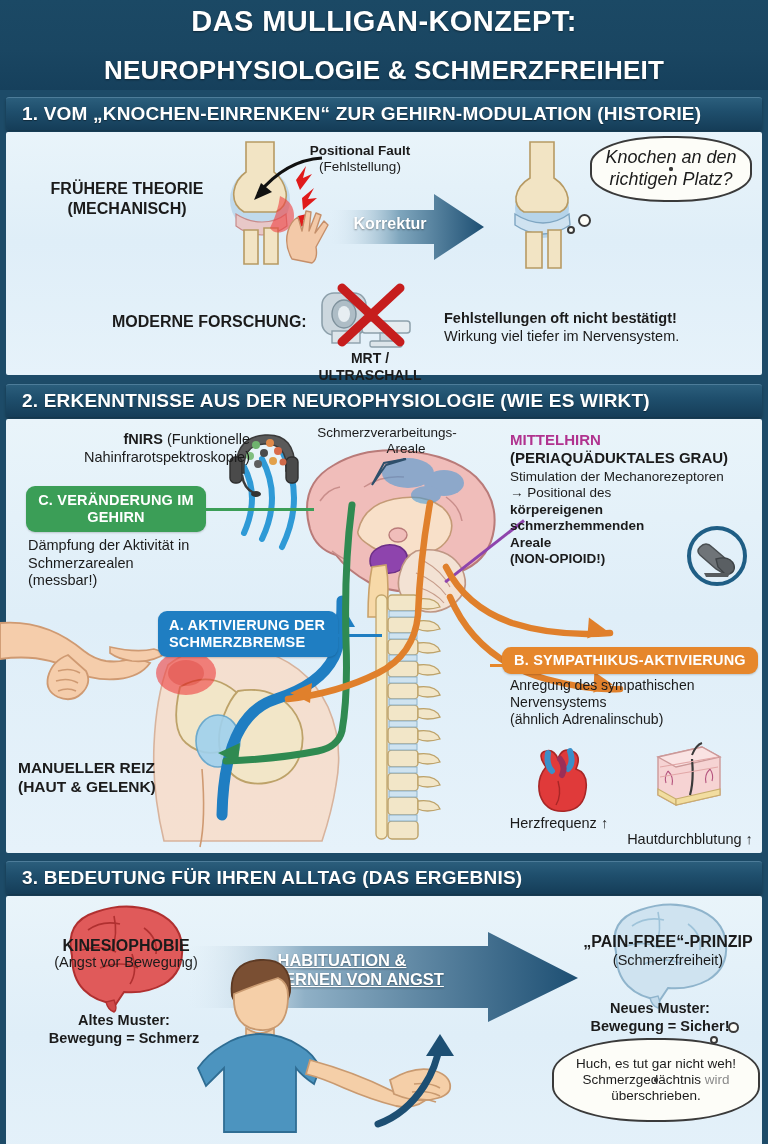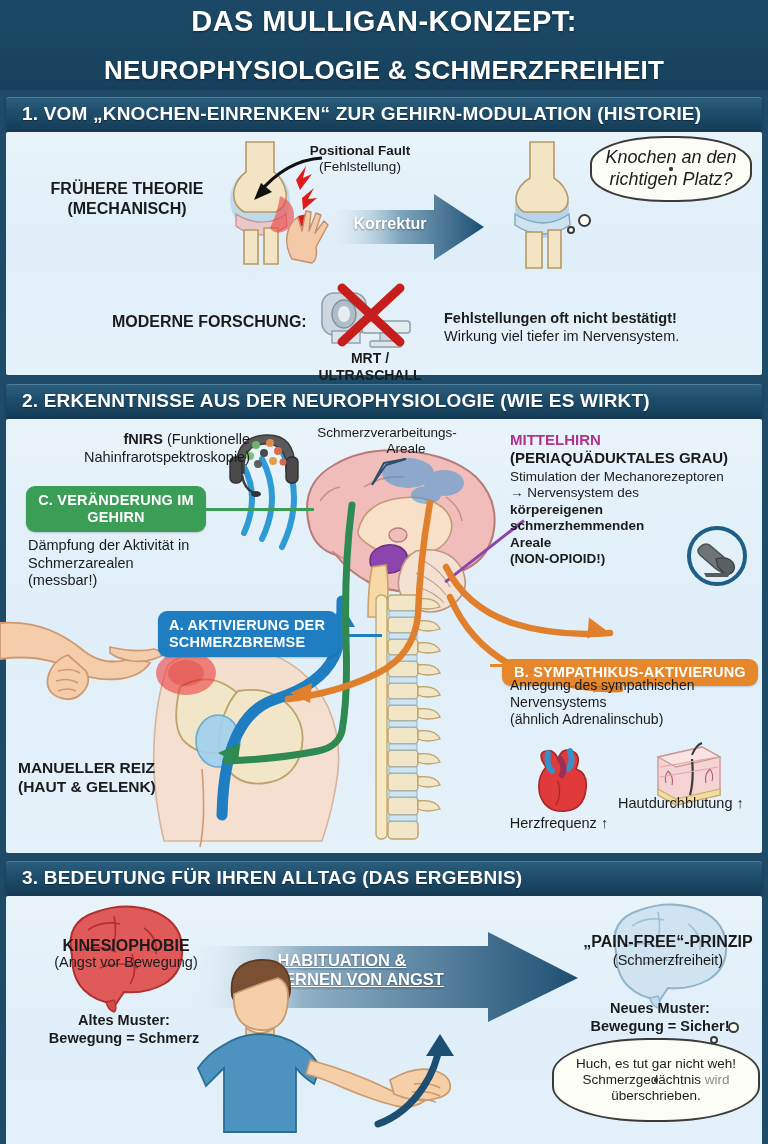--- a/index.html
+++ b/index.html
@@ -72,21 +72,21 @@
   }
 
   
   .pill {
     position: absolute; border-radius: 9px; color: #fff; font-weight: bold;
     padding: 6px 11px; line-height: 1.16; letter-spacing: .2px;
     box-shadow: 0 1px 2px rgba(0,0,0,.18);
   }
   .pill.green  { background: #3b9e57; text-align: center; }
   .pill.blue   { background: #1f7ec2; }
-  .pill.orange { background: #e6872c; margin-top: 12px; }
+  .pill.orange { background: #e6872c; }
 
   .connector { position: absolute; }
 
   
   .bubble {
     position: absolute; background: #fdfdf8; border: 2px solid #3a3a3a;
     border-radius: 46% 46% 46% 46% / 42% 42% 42% 42%;
     display: flex; align-items: center; justify-content: center;
     text-align: center; color: #1b1b1b; line-height: 1.2;
     padding: 8px 12px;
@@ -270,21 +270,21 @@
       <div>Dämpfung der Aktivität in</div>
       <div>Schmerzarealen</div>
       <div>(messbar!)</div>
     </div>
 
     <div class="connector" style="left:418px; top:100px; width:100px; height:3px; background:#8e44ad; transform:rotate(-38deg); transform-origin:right center;"></div>
     <div class="tx bold" style="left:504px; top:12px; font-size:15px; color:#b0338f;">MITTELHIRN</div>
     <div class="tx bold" style="left:504px; top:30px; font-size:15px;">(PERIAQUÄDUKTALES GRAU)</div>
     <div class="tx" style="left:504px; top:50px; font-size:13.5px;">
       <div>Stimulation der Mechanorezeptoren</div>
-      <div>→ Nervensystem des</div>
+      <div>→ Positional des</div>
       <div class="bold">körpereigenen</div>
       <div class="bold">schmerzhemmenden</div>
       <div class="bold">Areale</div>
       <div class="bold">(NON-OPIOID!)</div>
     </div>
 
     <svg style="position:absolute;left:680px;top:106px" width="62" height="62" viewBox="0 0 62 62" class="nos">
       <circle cx="31" cy="31" r="28" fill="none" stroke="#1f5e85" stroke-width="4"></circle>
       <path d="M14 22 q6 -6 12 0 l14 12 q6 4 4 10 l-4 6 l-10 -6 l-16 -14 q-4 -4 0 -8 z" fill="#6f7478" stroke="#4a4f52" stroke-width="1.5"></path>
       <path d="M30 34 q14 -4 18 6 q2 8 -8 10 l-8 -8 z" fill="#5a5f63" stroke="#3e4346" stroke-width="1.4"></path>
@@ -405,21 +405,21 @@
       <path d="M6 14 L50 4 L68 14 L24 24 Z" fill="#fae3e3" stroke="#c99" stroke-width="1.3"></path>
       <path d="M6 46 L24 56 L24 62 L6 52 Z" fill="#f2dda0" stroke="#c8ae6d" stroke-width="1.2"></path>
       <path d="M24 56 L68 46 L68 52 L24 62 Z" fill="#f2dda0" stroke="#c8ae6d" stroke-width="1.2"></path>
       <path d="M40 16 q2 22 -2 36" stroke="#3a3a3a" stroke-width="2.2" fill="none"></path>
       <path d="M40 12 q4 -10 10 -12" stroke="#3a3a3a" stroke-width="2" fill="none"></path>
       <g stroke="#b5557f" stroke-width="1.1" fill="none">
         <path d="M16 28 q6 6 4 14 M16 28 q-4 6 -2 12 M58 26 q-6 6 -4 14 M58 26 q4 6 2 12"></path>
       </g>
       <path d="M8 24 q24 -4 58 -10 M8 34 q24 -4 58 -10" stroke="#e2a7a7" stroke-width="1.1" fill="none"></path>
     </svg>
-    <div class="tx" style="left:612px; top:376px; width:144px; font-size:14.5px; text-align:left;">Hautdurchblutung ↑</div>
+    <div class="tx" style="left:612px; top:412px; width:144px; font-size:14.5px; text-align:center;">Hautdurchblutung ↑</div>
 
     <div class="tx bold" style="left:12px; top:340px; font-size:15.5px;">
       <div>MANUELLER REIZ</div>
       <div>(HAUT &amp; GELENK)</div>
     </div>
   </div>
 
   <div class="sec-head h3">3. BEDEUTUNG FÜR IHREN ALLTAG (DAS ERGEBNIS)</div>
   <div class="panel" id="panel3">
 

